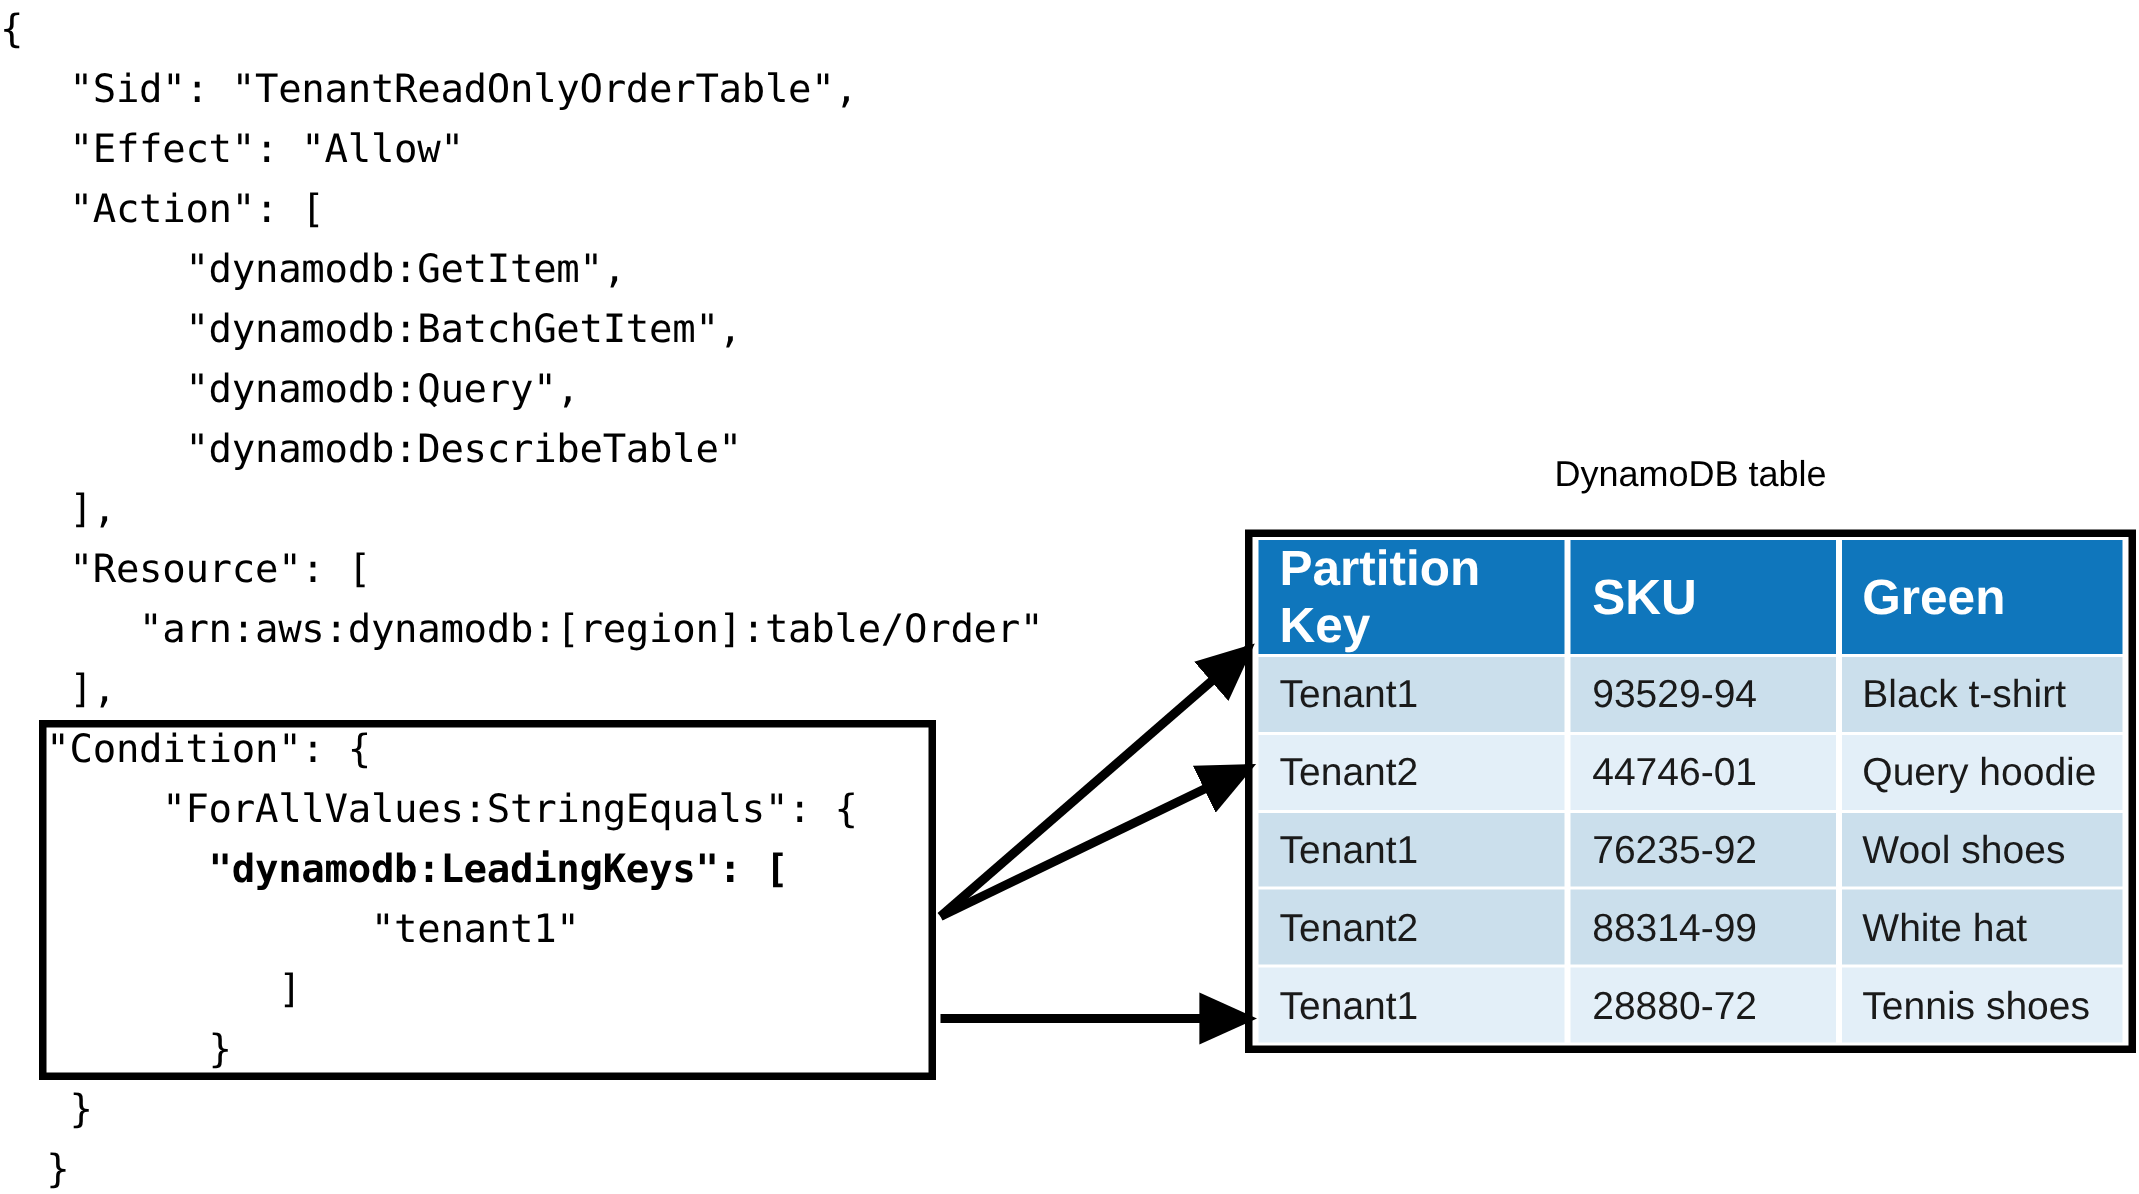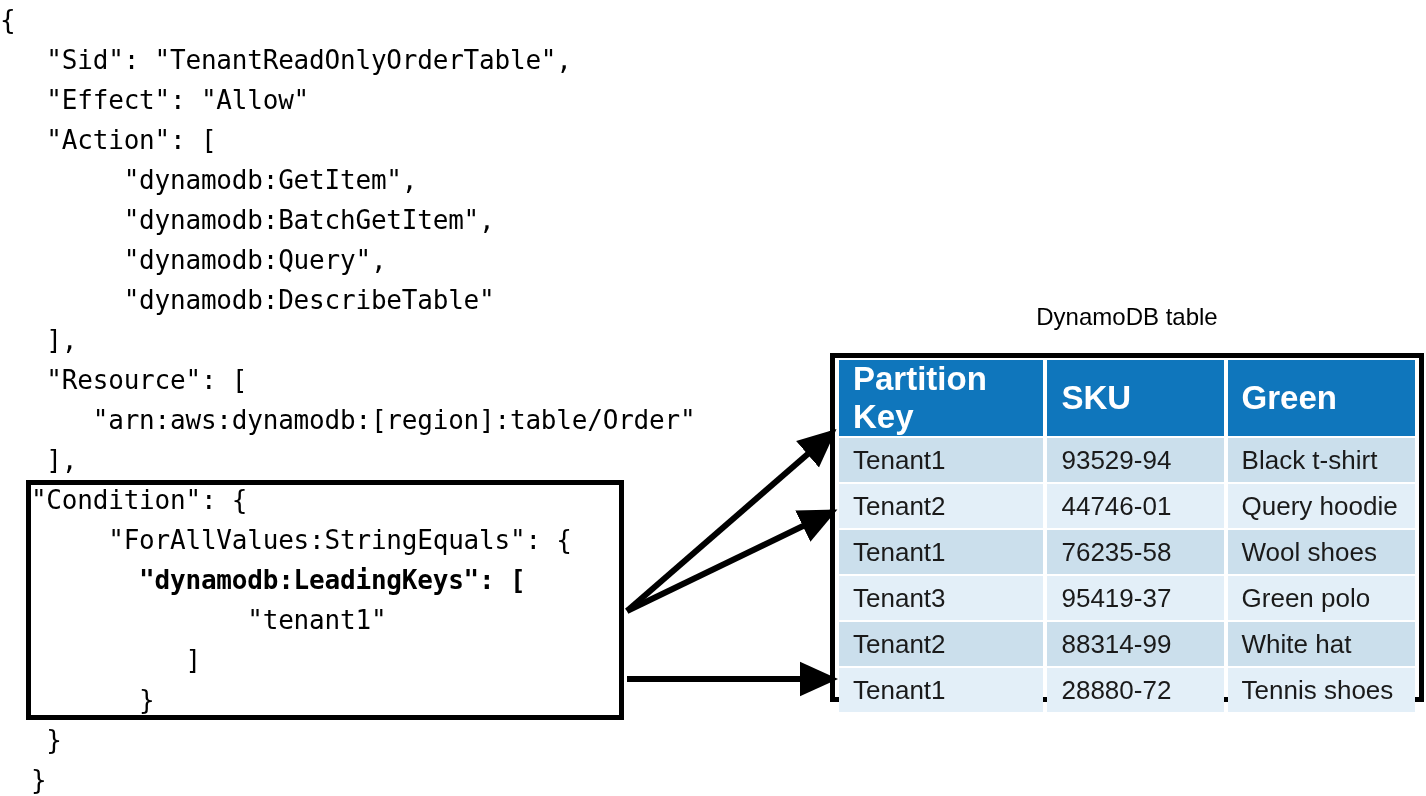--- a/index.html
+++ b/index.html
@@ -143,27 +143,22 @@
             <td>93529-94</td>
             <td>Black t-shirt</td>
           </tr>
           <tr class="row-even">
             <td>Tenant2</td>
             <td>44746-01</td>
             <td>Query hoodie</td>
           </tr>
           <tr class="row-odd">
             <td>Tenant1</td>
-            <td>76235-58</td>
+            <td>76235-92</td>
             <td>Wool shoes</td>
-          </tr>
-          <tr class="row-even">
-            <td>Tenant3</td>
-            <td>95419-37</td>
-            <td>Green polo</td>
           </tr>
           <tr class="row-odd">
             <td>Tenant2</td>
             <td>88314-99</td>
             <td>White hat</td>
           </tr>
           <tr class="row-even">
             <td>Tenant1</td>
             <td>28880-72</td>
             <td>Tennis shoes</td>

